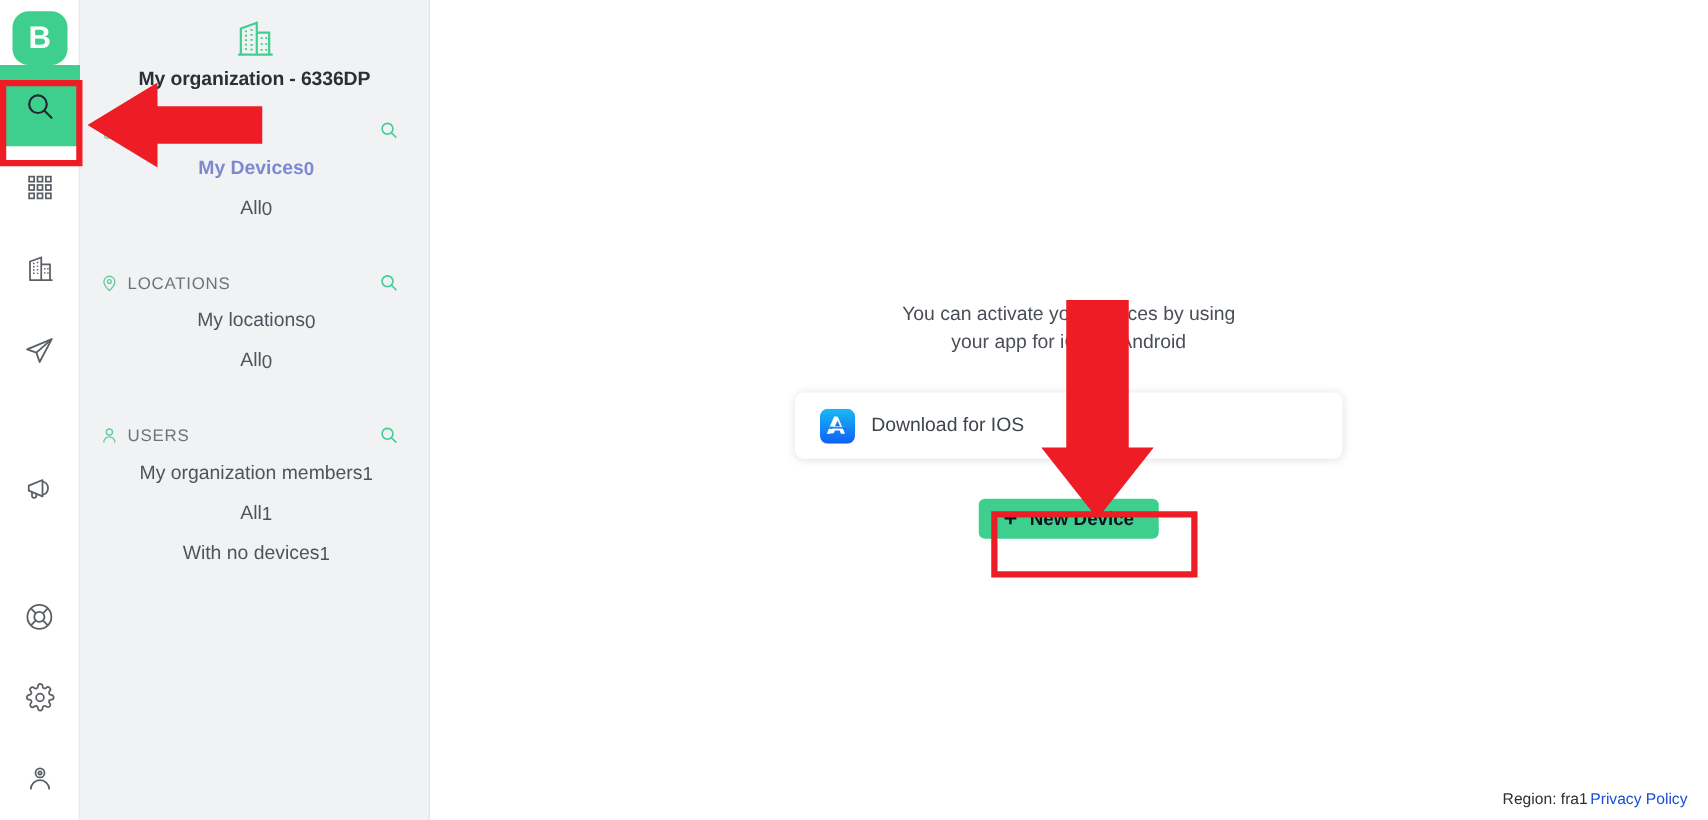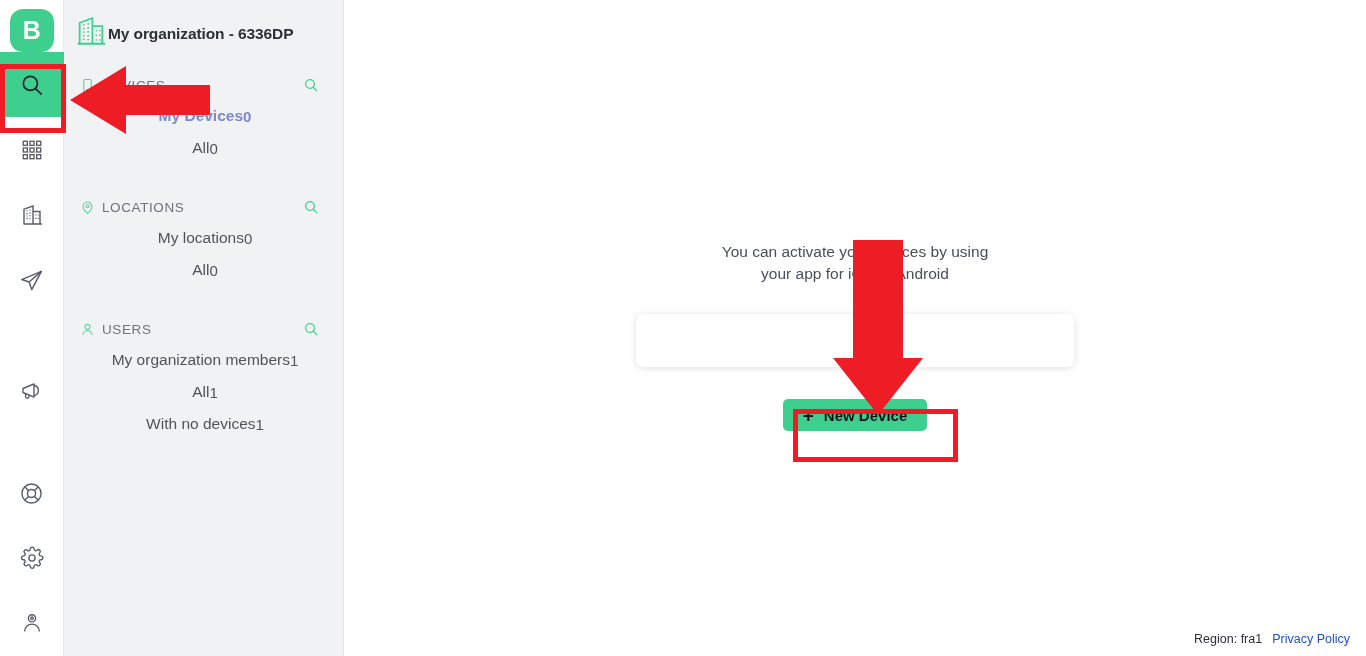--- a/index.html
+++ b/index.html
@@ -46,21 +46,21 @@
   
   .sidebar {
     width: 280px; flex: 0 0 280px; height: 656px;
     background: #f1f2f4;
     border-right: 1px solid #e4e5e8;
     padding-top: 10px;
     position: relative;
     z-index: 2;
   }
   .org {
-    display: flex; flex-direction: row; align-items: center;
+    display: flex; flex-direction: column; align-items: center;
     padding: 4px 10px 6px 10px;
   }
   .org-icon { color: #3ecf8e; margin-bottom: 2px; }
   .org-name {
     font-size: 15.5px; color: #2b2f36; font-weight: bold;
     letter-spacing: -0.1px; white-space: nowrap;
   }
 
   .section { margin-top: 10px; }
   .section-head {
@@ -124,21 +124,21 @@
     gap: 10px;
     height: 32px; padding: 0 20px;
     background: #3ecf8e; border: none; border-radius: 5px;
     font-size: 15px; font-weight: bold; color: #10141a;
     font-family: "Liberation Sans", sans-serif;
   }
   .newdev .plus { font-size: 19px; font-weight: bold; line-height: 1; }
 
   .footer {
     position: absolute; right: 16px; bottom: 10px;
-    display: flex; gap: 10px; align-items: center;
+    display: flex; gap: 2px; align-items: center;
     font-size: 12.5px;
     text-align: center;
   }
   .footer .region { color: #2b2f36; }
   .footer .privacy { color: #1d4ed8; }
 
   
   .ann { position: absolute; z-index: 20; pointer-events: none; }
   .hl-box {
     border: 5px solid #ee1c25;
@@ -383,20 +383,41 @@
   <div class="main">
 
     <div class="empty">
 
       <div class="sub">
         <div>You can activate your devices by using</div>
         <div>your app for iOS or Android</div>
       </div>
 
       <div class="dl-card">
+        <div class="dl-item">
+          <span class="store-ico">
+            <svg width="28" height="28" viewBox="0 0 28 28">
+              <defs>
+                  <linearGradient id="asg" x1="0" y1="0" x2="0" y2="1">
+                <stop offset="0" stop-color="#19b9f5"></stop>
+                    <stop offset="1" stop-color="#1160f4"></stop>
+              </linearGradient>
+                </defs>
+              <rect x="0" y="0" width="28" height="28" rx="6.4" fill="url(#asg)"></rect>
+              <path d="M14 6.2 19.9 20h-3.1l-1.1-2.7H9.6L8.5 20H5.4L11.3 6.2zM10.7 14.8h4.2L12.8 9.8z" fill="#ffffff"></path>
+              <rect x="7.6" y="14.2" width="12.8" height="1.7" fill="url(#asg)"></rect>
+              <path d="M14 7.6 18.9 19.4h-2.3l-.95-2.4h-4.1l-1 2.4H8.2L13.1 7.6z" fill="#ffffff" opacity="0"></path>
+              <path d="M13.95 6.6c.2 0 .35.12.45.32l5.1 12.1c.12.3-.05.62-.36.62h-1.9c-.2 0-.37-.12-.45-.3l-.95-2.35h-3.8l-.95 2.35c-.08.18-.25.3-.45.3h-1.9c-.31 0-.48-.32-.36-.62l5.1-12.1c.1-.2.25-.32.45-.32z" fill="#ffffff"></path>
+              <path d="M12.05 13.9h3.9l-1.95-4.7z" fill="url(#asg)"></path>
+              <rect x="6.6" y="14.3" width="14.8" height="1.55" rx="0.5" fill="url(#asg)"></rect>
+              <rect x="6.9" y="14.5" width="14.2" height="1.2" fill="#ffffff" opacity="0"></rect>
+            </svg>
+          </span>
+          <span>Download for IOS</span>
+        </div>
       </div>
 
       <div class="newdev-wrap">
         <button class="newdev">
           <span class="plus">+</span>
           <span>New Device</span>
         </button>
       </div>
     </div>
 

